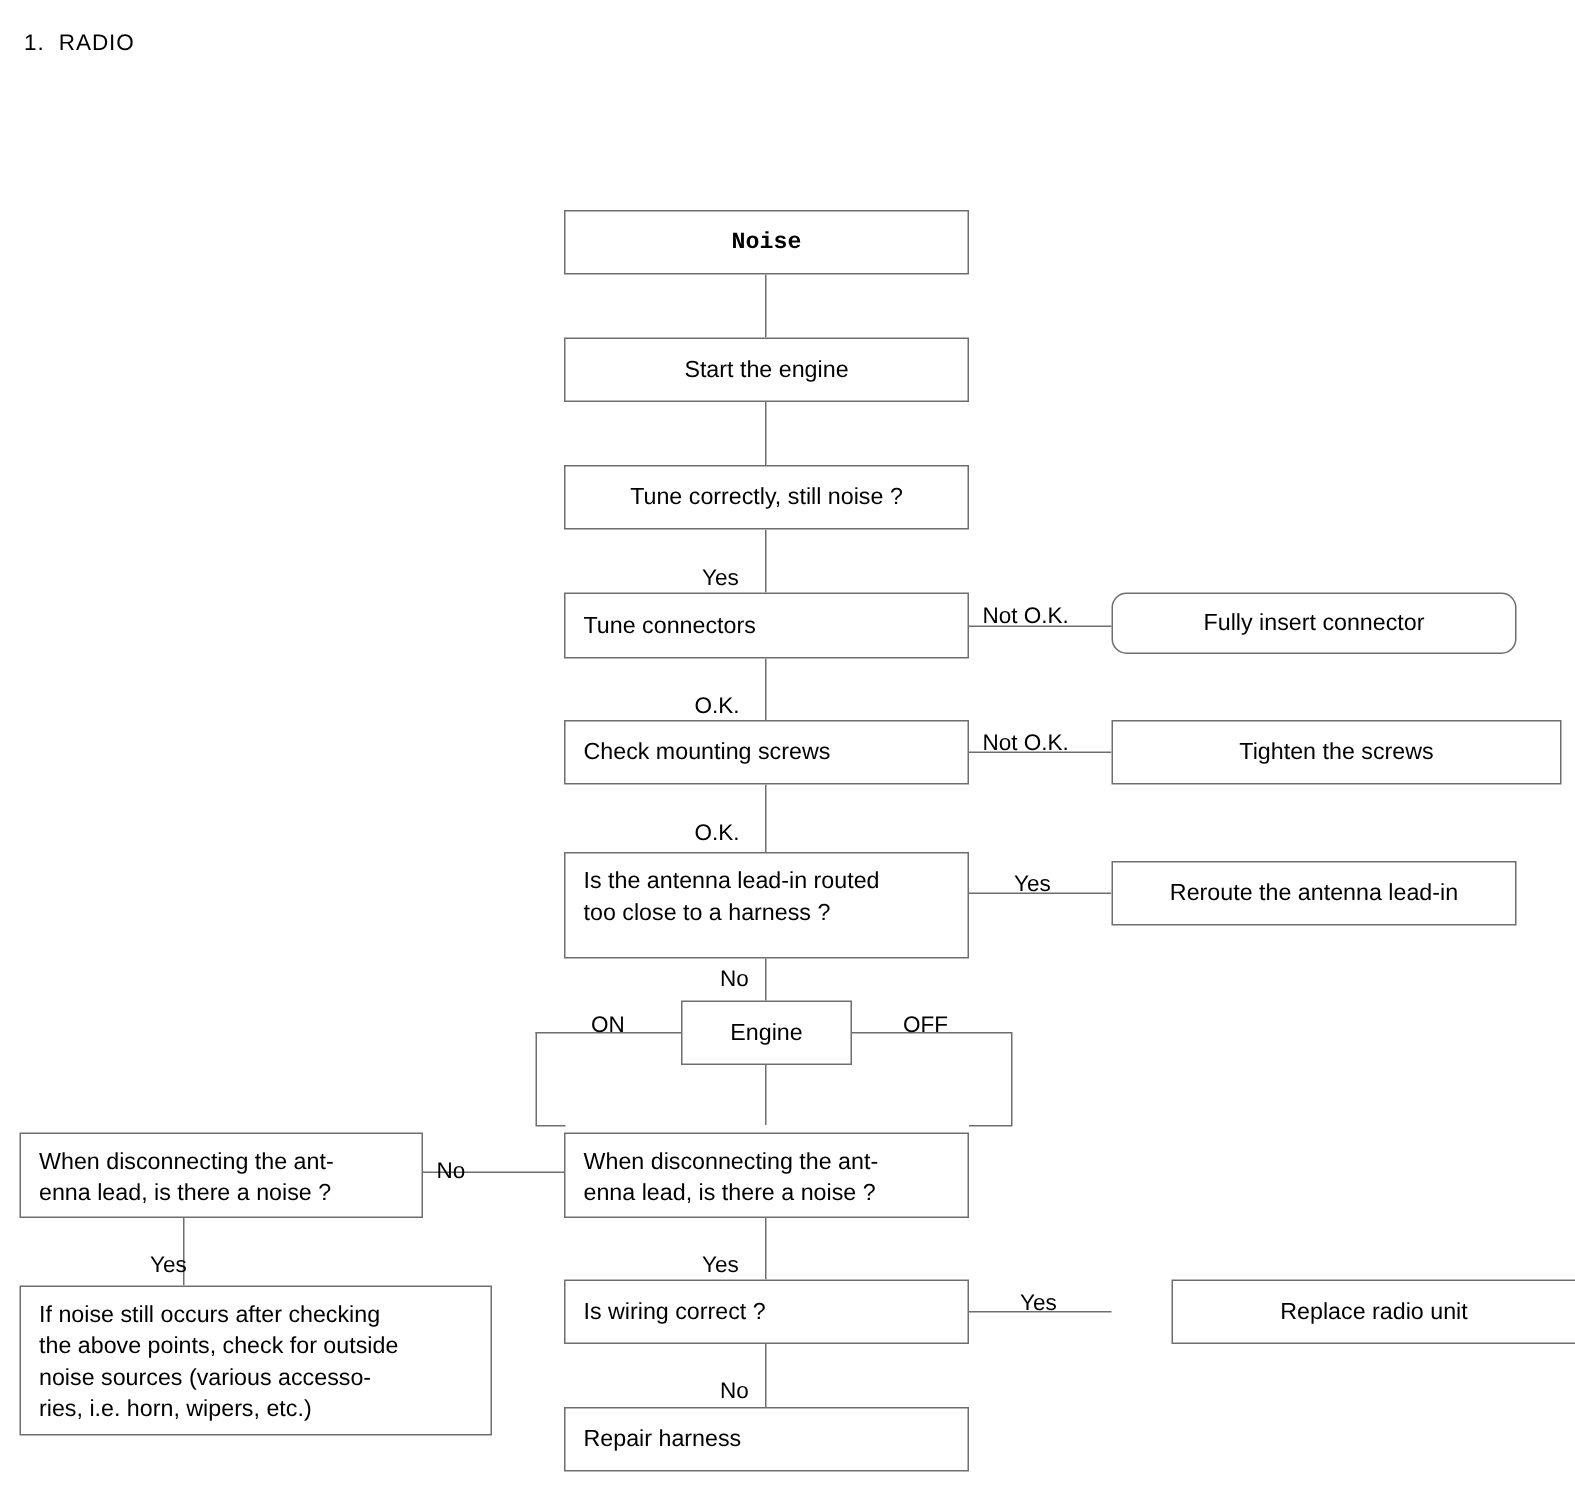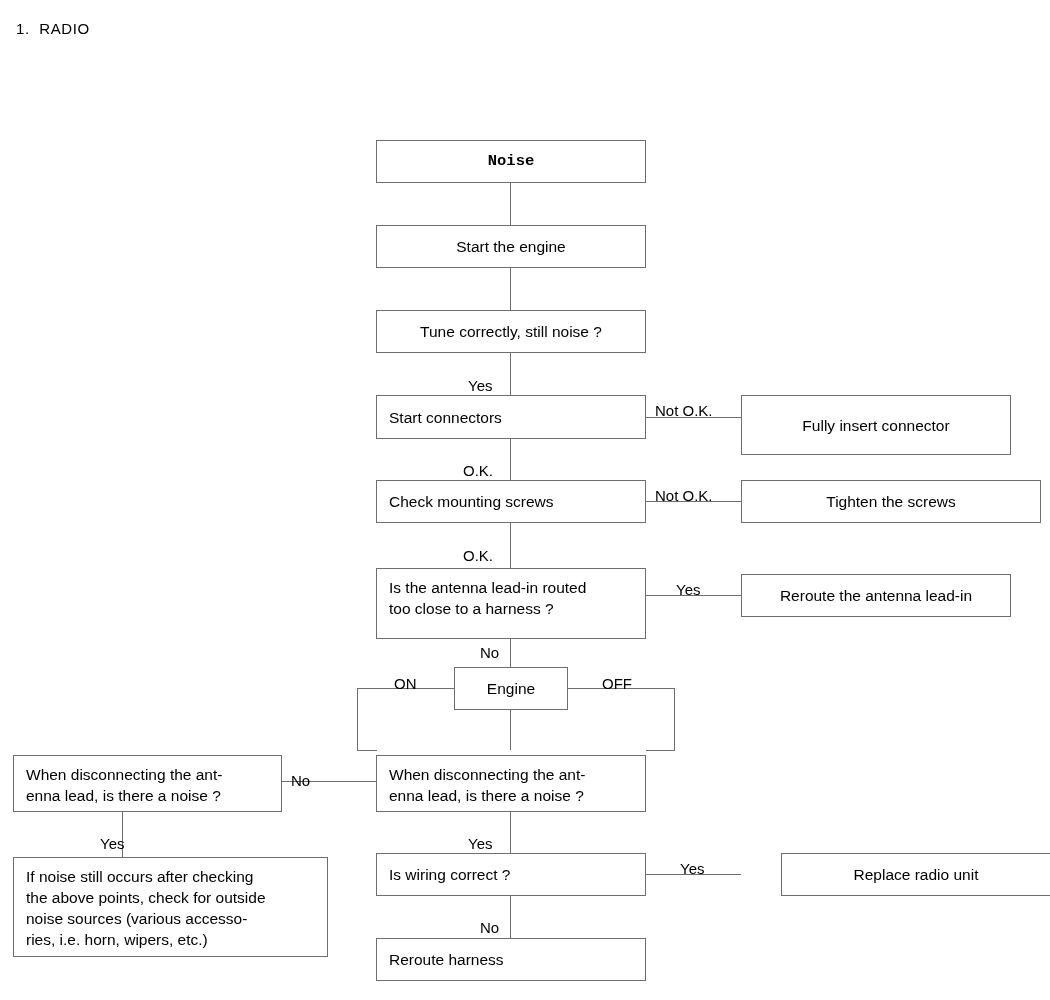--- a/index.html
+++ b/index.html
@@ -123,24 +123,24 @@
 
   <div class="box center" style="left:376px; top:225px; width:270px; height:43px;">
     <span class="txt">Start the engine</span>
   </div>
 
   <div class="box center" style="left:376px; top:310px; width:270px; height:43px;">
     <span class="txt">Tune correctly, still noise ?</span>
   </div>
 
   <div class="box left" style="left:376px; top:395px; width:270px; height:44px;">
-    <span class="txt">Start connectors</span>
-  </div>
-
-  <div class="box center" style="left:741px; top:395px; width:270px; height:60px;">
+    <span class="txt">Tune connectors</span>
+  </div>
+
+  <div class="box center" style="left:741px; top:395px; width:270px; height:41px;border-radius:10px;">
     <span class="txt">Fully insert connector</span>
   </div>
 
   <div class="box left" style="left:376px; top:480px; width:270px; height:43px;">
     <span class="txt">Check mounting screws</span>
   </div>
 
   <div class="box center" style="left:741px; top:480px; width:300px; height:43px;">
     <span class="txt">Tighten the screws</span>
   </div>
@@ -177,21 +177,21 @@
 
   <div class="box left" style="left:376px; top:853px; width:270px; height:43px;">
     <span class="txt">Is wiring correct ?</span>
   </div>
 
   <div class="box center" style="left:741px; top:853px; width:270px; height:43px;margin-left:40px;">
     <span class="txt">Replace radio unit</span>
   </div>
 
   <div class="box left" style="left:376px; top:938px; width:270px; height:43px;">
-    <span class="txt">Reroute harness</span>
+    <span class="txt">Repair harness</span>
   </div>
 
   <div class="lbl" style="left:468px; top:365px;">Yes</div>
 
   <div class="lbl" style="left:655px; top:390px;">Not O.K.</div>
 
   <div class="lbl" style="left:463px; top:450px;">O.K.</div>
 
   <div class="lbl" style="left:655px; top:475px;">Not O.K.</div>
 

